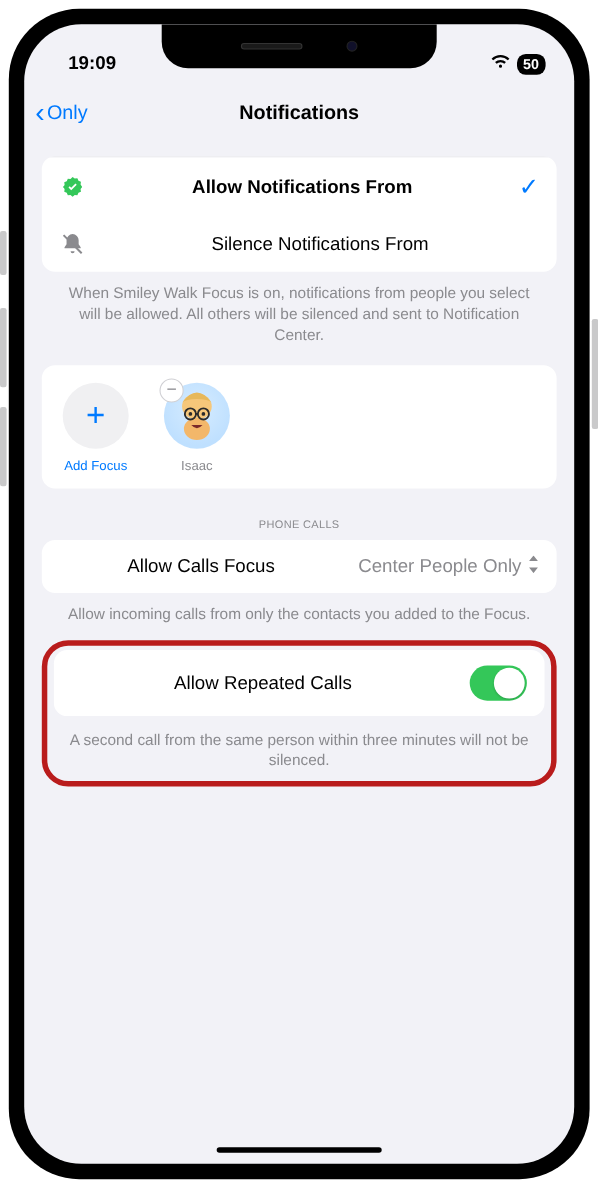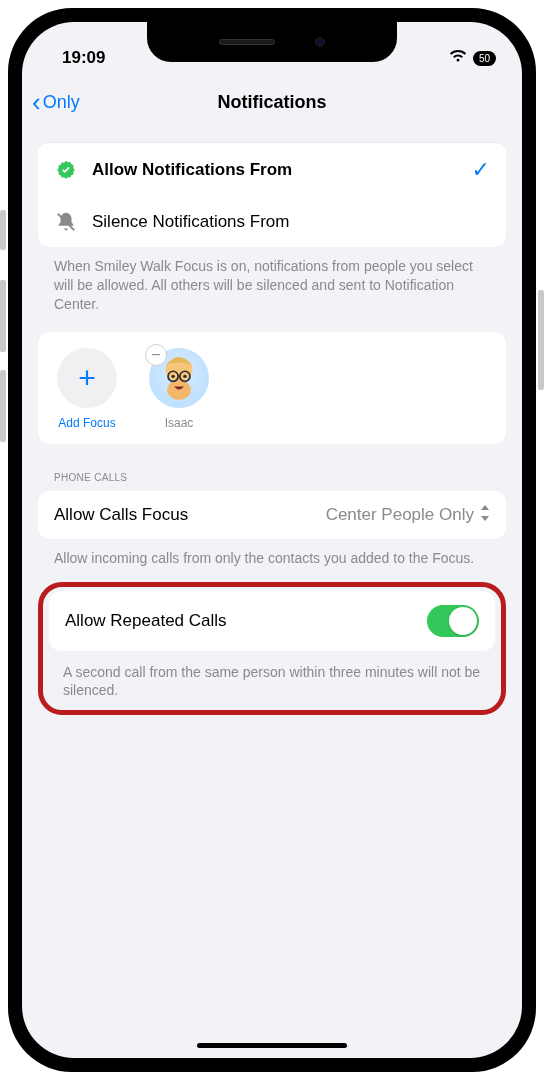--- a/index.html
+++ b/index.html
@@ -25,20 +25,21 @@
     border-radius: 64px;
     padding: 14px;
   }
   .device-inner {
     width: 100%;
     height: 100%;
     background: #f2f2f7;
     border-radius: 52px;
     overflow: hidden;
     position: relative;
+    text-align: center;
   }
   .side-btn {
     position: absolute;
     background: #c9c9ca;
     border-radius: 2px;
   }
   .sb1 { left: 0px; top: 210px; width: 6px; height: 40px; }
   .sb2 { left: 0px; top: 280px; width: 6px; height: 72px; }
   .sb3 { left: 0px; top: 370px; width: 6px; height: 72px; }
   .sb4 { right: 0px; top: 290px; width: 6px; height: 100px; }
@@ -70,21 +71,21 @@
     align-items: center;
     padding: 0 26px 0 40px;
     font-size: 17px;
     font-weight: 600;
     color: #000;
     margin-top: 14px;
   }
   .status-right { display:flex; align-items:center; gap:6px; }
   .batt {
     display:inline-flex; align-items:center; background:#000; color:#fff;
-    border-radius:8px; padding:2px 6px; font-size:10px; font-weight:400;
+    border-radius:8px; padding:2px 6px; font-size:13px; font-weight:700;
   }
   .wifi { width:18px; height:14px; }
 
   .nav-bar {
     height: 44px;
     display: flex;
     align-items: center;
     justify-content: center;
     position: relative;
   }

